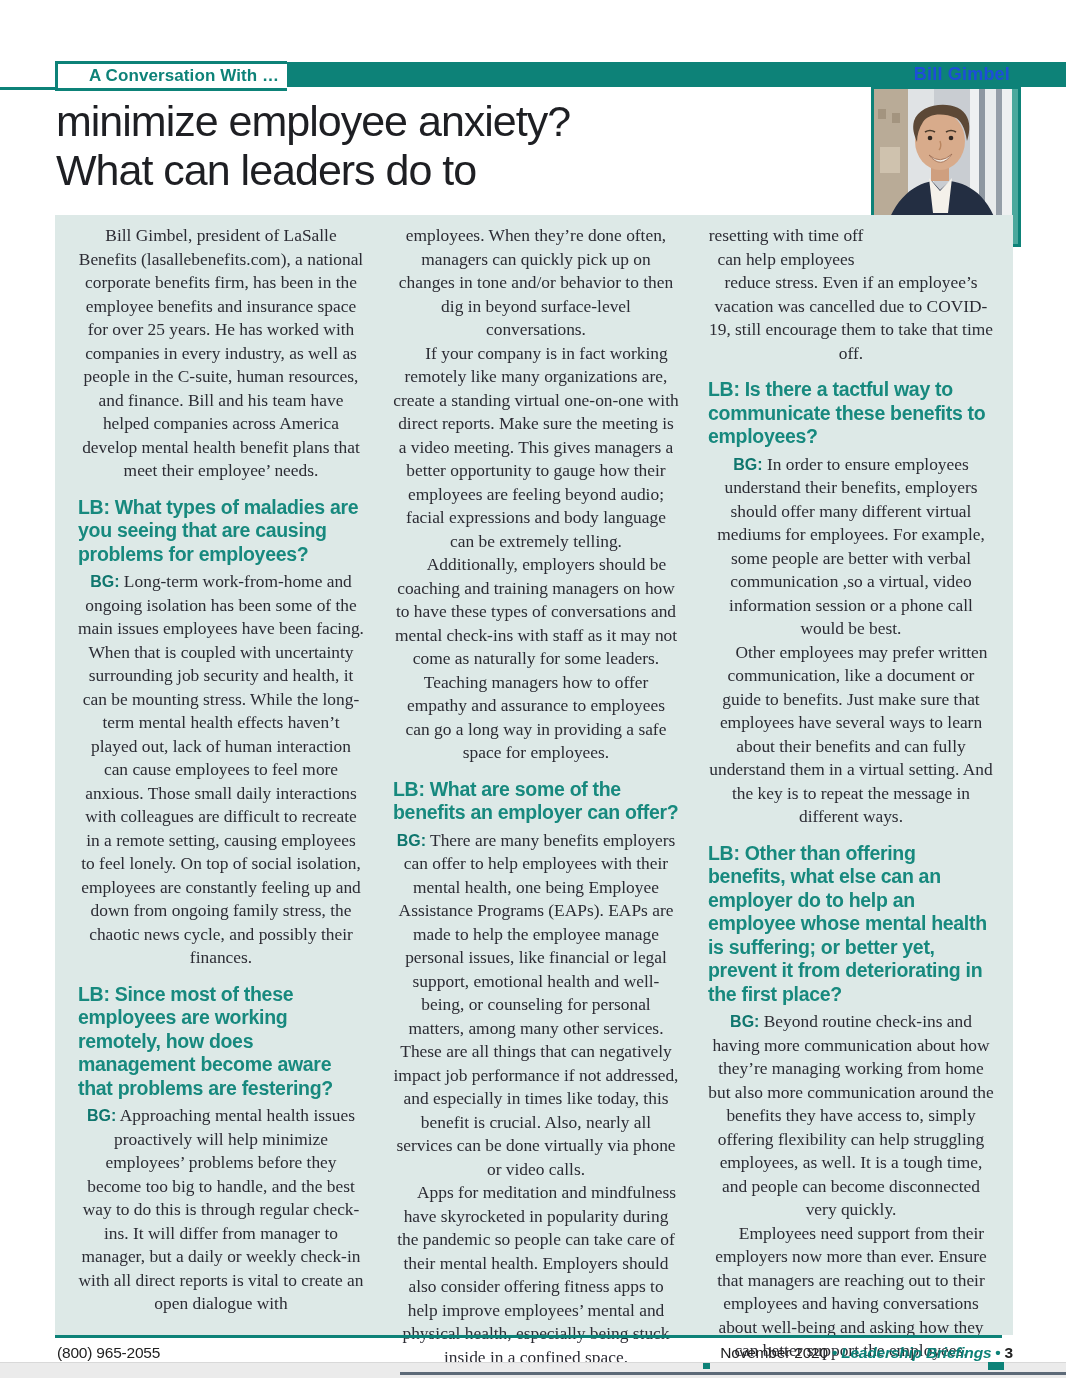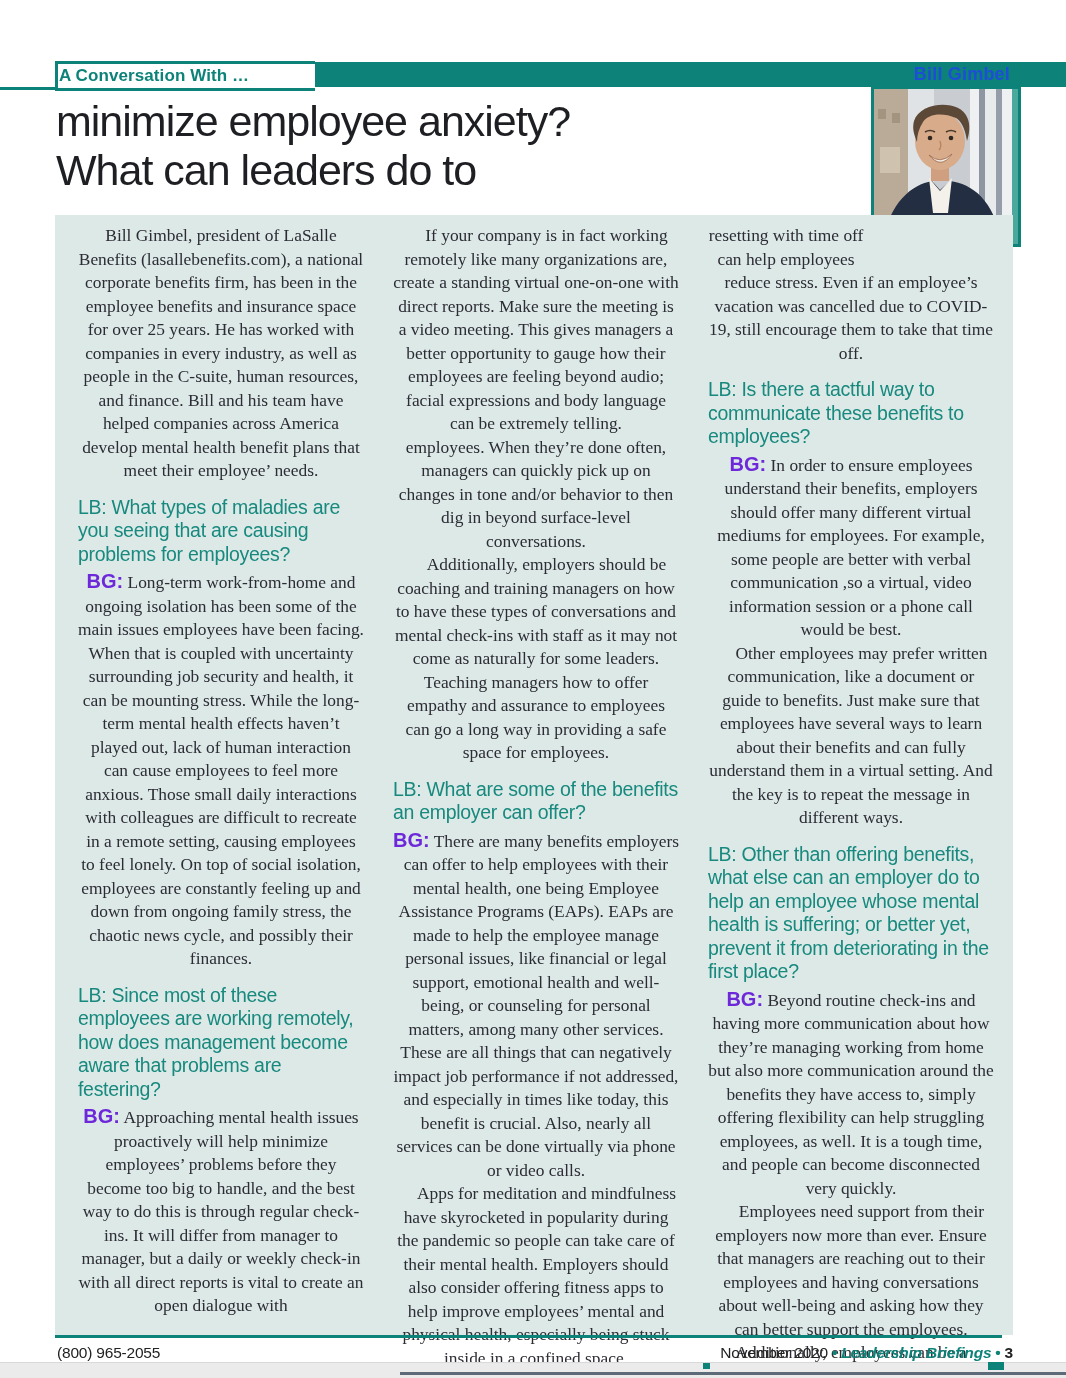--- a/index.html
+++ b/index.html
@@ -6,23 +6,23 @@
   body {
     width:1066px; height:1378px; position:relative; background:#ffffff;
     font-family:"Liberation Serif", serif; overflow:hidden;
     -webkit-font-smoothing:antialiased;
   }
 
   
   .header-bar { position:absolute; left:55px; top:62px; width:1011px; height:25px; background:#0d8278; }
   .kicker-underline { position:absolute; left:0; top:87px; width:58px; height:3px; background:#0d8278; }
   .kicker-tab {
-    position:absolute; left:55px; top:61px; width:260px; height:30px; box-sizing:border-box;
+    position:absolute; left:55px; top:61px; width:232px; height:30px; box-sizing:border-box;
     background:#ffffff; border:3px solid #0d8278; border-right:none;
-    display:flex; align-items:center; padding-left:1px;
+    display:flex; align-items:center; padding-left:31px;
   }
   .kicker-label { color:#0d8278; font-family:"Liberation Sans", sans-serif; font-weight:bold; font-size:17px; letter-spacing:0.1px; }
   .byline-name {
     position:absolute; top:62px; right:56px; height:25px; line-height:25px; color:#1d4ed8;
     font-family:"Liberation Sans", sans-serif; font-weight:bold; font-size:18px; letter-spacing:0.2px;
   }
 
   
   .photo { position:absolute; left:871px; top:86px; width:144px; height:155px; border:3px solid #0d8278; background:#c8ccd1; overflow:hidden; }
   .photo svg { display:block; }
@@ -35,24 +35,24 @@
   }
 
   
   .panel { position:absolute; left:55px; top:215px; width:958px; height:1120px; background:#dde9e7; }
   .col { position:absolute; top:224px; width:286px; }
   .col-1 { left:78px; } .col-2 { left:393px; } .col-3 { left:708px; }
 
   p.body { margin:0; font-size:17.4px; line-height:23.5px; color:#2c2c34; text-align:center; }
   p.indent { text-indent:21px; }
   h3.q {
-    margin:13px 0 4px 0; font-family:"Liberation Sans", sans-serif; font-weight:normal;
+    margin:13px 0 4px 0; font-family:"Liberation Sans", sans-serif; font-weight:bold;
     font-size:19.5px; line-height:23.5px; color:#17897e; letter-spacing:-0.3px;
   }
-  .bgp { font-family:"Liberation Sans", sans-serif; font-weight:bold; font-size:20px; color:#6d28d9; }
+  .bgp { font-family:"Liberation Sans", sans-serif; font-weight:bold; font-size:16px; color:#0f766e; }
   .ital { font-style:italic; }
   .photo-spacer { float:right; width:130px; height:47px; }
 
   
   .footer-rule { position:absolute; left:55px; top:1335px; width:947px; height:3px; background:#0d8278; }
   .footer-phone {
     position:absolute; left:57px; top:1344px;
     font-family:"Liberation Sans", sans-serif; font-size:15.5px; color:#222222; letter-spacing:-0.2px;
   }
   .footer-right {
@@ -118,22 +118,22 @@
 
   <div class="col col-1">
     <p class="body">Bill Gimbel, president of LaSalle Benefits (lasallebenefits.com), a national corporate benefits firm, has been in the employee benefits and insurance space for over 25 years. He has worked with companies in every industry, as well as people in the C-suite, human resources, and finance. Bill and his team have helped companies across America develop mental health benefit plans that meet their employee’ needs.</p>
     <h3 class="q">LB: What types of maladies are you seeing that are causing problems for employees?</h3>
     <p class="body"><span class="bgp">BG:</span><span> Long-term work-from-home and ongoing isolation has been some of the main issues employees have been facing. When that is coupled with uncertainty surrounding job security and health, it can be mounting stress. While the long-term mental health effects haven’t played out, lack of human interaction can cause employees to feel more anxious. Those small daily interactions with colleagues are difficult to recreate in a remote setting, causing employees to feel lonely. On top of social isolation, employees are constantly feeling up and down from ongoing family stress, the chaotic news cycle, and possibly their finances.</span></p>
     <h3 class="q">LB: Since most of these employees are working remotely, how does management become aware that problems are festering?</h3>
     <p class="body"><span class="bgp">BG:</span><span> Approaching mental health issues proactively will help minimize employees’ problems before they become too big to handle, and the best way to do this is through regular check-ins. It will differ from manager to manager, but a daily or weekly check-in with all direct reports is vital to create an open dialogue with</span></p>
   </div>
 
   <div class="col col-2">
+    <p class="body">employees. When they’re done often, managers can quickly pick up on changes in tone and/or behavior to then dig in beyond surface-level conversations.</p>
     <p class="body indent">If your company is in fact working remotely like many organizations are, create a standing virtual one-on-one with direct reports. Make sure the meeting is a video meeting. This gives managers a better opportunity to gauge how their employees are feeling beyond audio; facial expressions and body language can be extremely telling.</p>
-    <p class="body">employees. When they’re done often, managers can quickly pick up on changes in tone and/or behavior to then dig in beyond surface-level conversations.</p>
     <p class="body indent">Additionally, employers should be coaching and training managers on how to have these types of conversations and mental check-ins with staff as it may not come as naturally for some leaders. Teaching managers how to offer empathy and assurance to employees can go a long way in providing a safe space for employees.</p>
     <h3 class="q">LB: What are some of the benefits an employer can offer?</h3>
     <p class="body"><span class="bgp">BG:</span><span> There are many benefits employers can offer to help employees with their mental health, one being Employee Assistance Programs (EAPs). EAPs are made to help the employee manage personal issues, like financial or legal support, emotional health and well-being, or counseling for personal matters, among many other services. These are all things that can negatively impact job performance if not addressed, and especially in times like today, this benefit is crucial. Also, nearly all services can be done virtually via phone or video calls.</span></p>
     <p class="body indent">Apps for meditation and mindfulness have skyrocketed in popularity during the pandemic so people can take care of their mental health. Employers should also consider offering fitness apps to help improve employees’ mental and physical health, especially being stuck inside in a confined space.</p>
     <p class="body indent">Make sure that people feel comfortable using their PTO. Recharging and</p>
   </div>
 
   <div class="col col-3">
     <span class="photo-spacer"></span>
     <p class="body">resetting with time off can help employees reduce stress. Even if an employee’s vacation was cancelled due to COVID-19, still encourage them to take that time off.</p>

